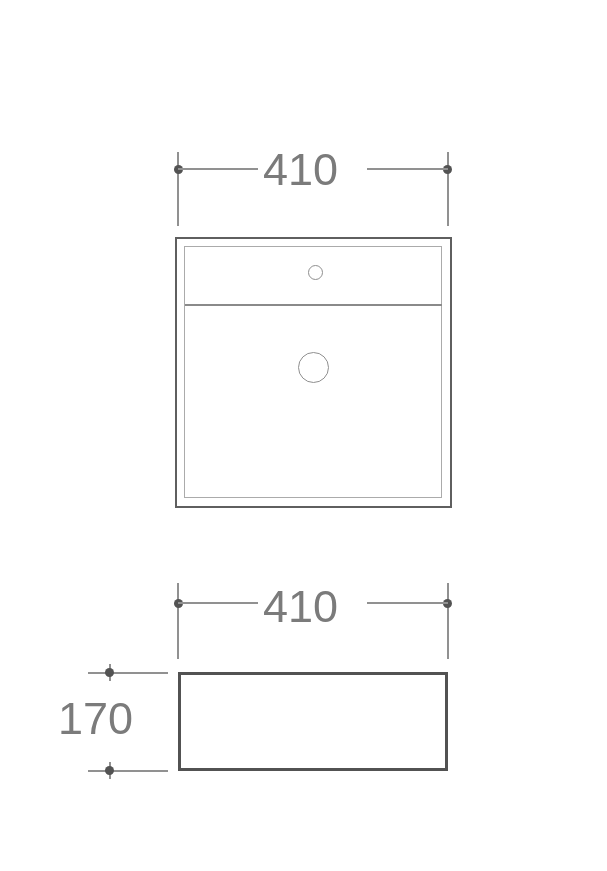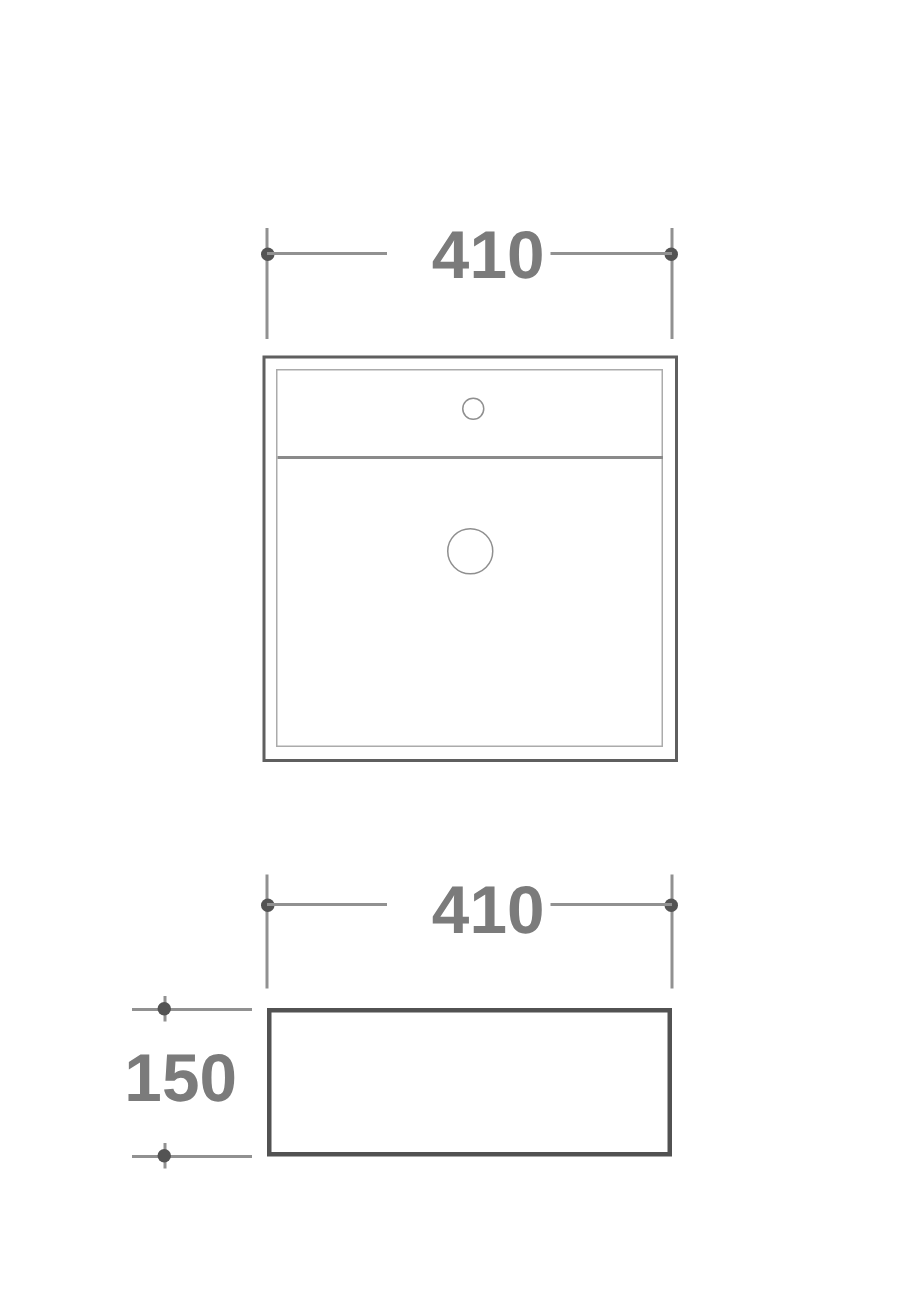--- a/index.html
+++ b/index.html
@@ -29,23 +29,23 @@
     position: absolute;
     width: 9px;
     height: 9px;
     border-radius: 50%;
     background: var(--dim-dot, #535353);
   }
   .dim-label {
     position: absolute;
     font-size: 45px;
     line-height: 1;
-    font-weight: 700;
+    font-weight: 400;
     color: var(--dim-text, #7b7b7b);
-    text-align: right;
+    text-align: left;
     white-space: nowrap;
   }
   .plan-outer {
     position: absolute;
     left: 175px; top: 237px; width: 277px; height: 271px;
     border: 2.5px solid var(--plan-outline, #5f5f5f);
     box-sizing: border-box;
   }
   .plan-inner {
     position: absolute;
@@ -109,16 +109,16 @@
     <div class="front-rect"></div>
   </div>
 
   <div>
     <div class="hline" style="left:88px; top:672px; width:80px"></div>
     <div class="hline" style="left:88px; top:770px; width:80px"></div>
     <div class="vline" style="left:109px; top:664px; height:17px"></div>
     <div class="vline" style="left:109px; top:762px; height:17px"></div>
     <div class="dot" style="left:105px; top:668px"></div>
     <div class="dot" style="left:105px; top:766px"></div>
-    <div class="dim-label" style="left:58px; top:696px; width:100px">150</div>
+    <div class="dim-label" style="left:58px; top:696px; width:100px">170</div>
   </div>
 
 </div>
 
 </body></html>

